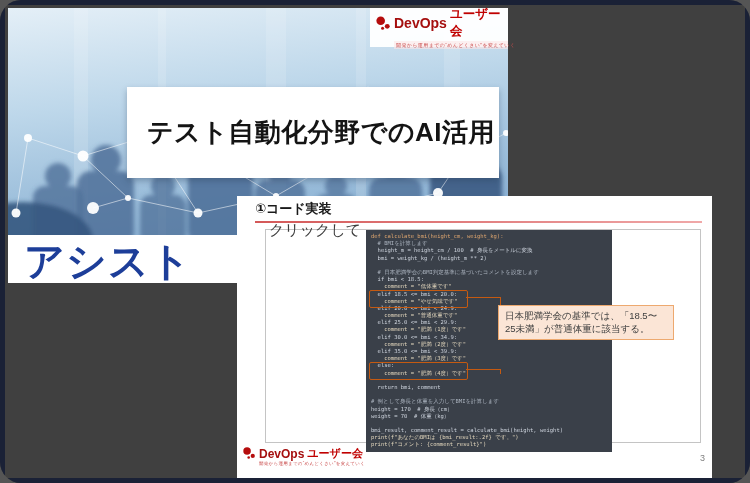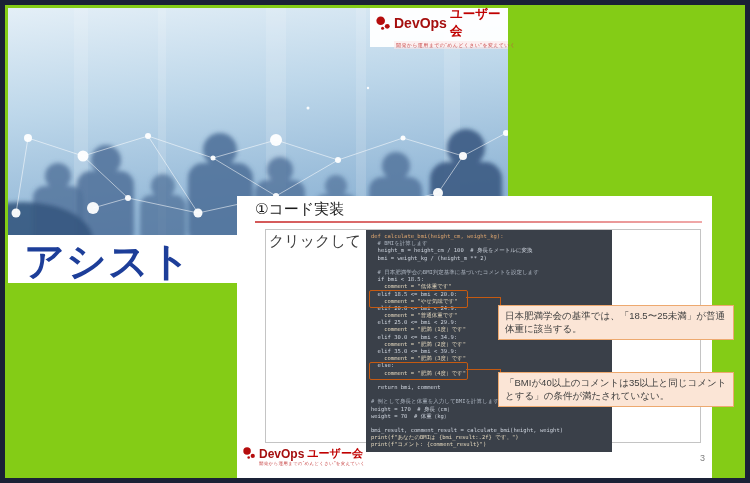--- a/index.html
+++ b/index.html
@@ -1,17 +1,17 @@
 <!DOCTYPE html>
 <html><head>
 <meta charset="utf-8">
 <style>
   html,body{margin:0;padding:0;background:#555;}
-  .page{position:relative;width:750px;height:483px;background:#84cc16;overflow:hidden;
-        font-family:"Liberation Sans","DejaVu Sans",sans-serif;}
+  .page{position:relative;width:750px;height:483px;background:#404040;overflow:hidden;
+        font-family:"Liberation Sans","DejaVu Sans",sans-serif;border-radius:21px;}
   .frame{position:absolute;inset:0;border:5px solid #1a2136;z-index:40;pointer-events:none;}
 
   
   .slide1{position:absolute;left:8px;top:8px;width:500px;height:275px;background:#fff;z-index:1;}
   .photo{position:absolute;left:0;top:0;width:500px;height:227px;overflow:hidden;}
   .photo svg{display:block;width:100%;height:100%;}
   .assist{position:absolute;left:16px;top:234px;font-size:40px;font-weight:900;
           color:#1d3e99;letter-spacing:1px;line-height:38px;}
   .badge{position:absolute;left:362px;top:0;width:138px;height:39px;background:rgba(255,255,255,.95);
          display:flex;flex-direction:column;justify-content:center;padding:2px 0 2px 6px;box-sizing:border-box;}
@@ -20,37 +20,37 @@
   .badge-suffix{font-size:12.5px;font-weight:bold;color:#c00000;}
   .badge-tag{font-size:5px;color:#c94b4b;letter-spacing:.4px;margin:1px 0 0 18px;
              background:rgba(252,230,230,.6);padding:1px 2px;white-space:nowrap;}
   .dots{width:15px;height:15px;flex:0 0 15px;}
   .titlebox{position:absolute;left:119px;top:79px;width:372px;height:91px;background:#fff;
             box-shadow:0 3px 6px rgba(40,60,90,.35);display:flex;align-items:center;}
   .title{padding-left:20px;font-size:26px;font-weight:800;color:#141414;letter-spacing:.5px;}
 
   
   .slide2{position:absolute;left:237px;top:196px;width:475px;height:282px;background:#fff;z-index:2;}
-  .s2-head{position:absolute;left:18px;top:4px;font-size:15px;font-weight:normal;color:#1a1a1a;}
+  .s2-head{position:absolute;left:18px;top:4px;font-size:13px;font-weight:bold;color:#1a1a1a;}
   .s2-line{position:absolute;left:18px;top:25px;width:447px;height:2px;
            background:linear-gradient(to right,#d45858,#f0a8a8);}
   .ph-box{position:absolute;left:28px;top:33px;width:434px;height:212px;border:1px solid #c4c4c4;}
-  .click{position:absolute;left:32px;top:36px;font-size:15px;color:#3c3c3c;}
+  .click{position:absolute;left:32px;top:25px;font-size:15px;color:#3c3c3c;}
   .codeblock{position:absolute;left:129px;top:34px;width:246px;height:222px;background:#3a4049;
              padding:3px 0 0 5px;box-sizing:border-box;overflow:hidden;z-index:3;}
   .cl{height:7.2px;font:5.5px/7.2px "DejaVu Sans Mono",monospace;color:#cdd3dd;white-space:pre;}
   .cl.kw{color:#dca46f;}
   .cl.cm{color:#aeb6c2;}
   .cl.st{color:#e2d6bd;}
   .hl{position:absolute;width:97px;height:16px;border:1.5px solid #c55a11;border-radius:2px;z-index:5;}
   .hl1{left:132px;top:94px;} .hl2{left:132px;top:166px;}
   .conn{position:absolute;border-top:1.5px solid #c55a11;border-right:1.5px solid #c55a11;z-index:5;}
   .conn1{left:229px;top:101px;width:34px;height:8px;}
   .conn2{left:229px;top:173px;width:34px;height:4px;}
-  .ann{position:absolute;width:236px;background:#fbe5d6;border:1px solid #eda96f;
+  .ann{position:absolute;width:176px;background:#fbe5d6;border:1px solid #eda96f;
        padding:4px 6px;box-sizing:border-box;font-size:9.5px;line-height:12.5px;color:#404040;z-index:6;}
   .ann1{left:261px;top:109px;} .ann2{left:261px;top:176px;}
   .footer-logo{position:absolute;left:6px;top:250px;display:flex;flex-direction:column;}
   .f-row{display:flex;align-items:center;gap:3px;}
   .f-brand{font-size:12px;font-weight:bold;color:#a50f0f;}
   .f-suffix{font-size:11px;font-weight:bold;color:#c00000;}
   .f-tag{font-size:4.5px;color:#c94b4b;margin-left:16px;letter-spacing:.3px;white-space:nowrap;}
   .pageno{position:absolute;left:438px;top:257px;width:30px;text-align:right;
           font-size:9px;color:#7f7f7f;}
 </style>
@@ -150,20 +150,23 @@
           <circle cx="5" cy="5" r="4.6" fill="#b50d0d"></circle>
           <circle cx="12" cy="11" r="2.6" fill="#b50d0d"></circle>
           <circle cx="7" cy="13" r="1.6" fill="#b50d0d"></circle>
         </svg>
         <span class="badge-brand">DevOps</span>
         <span class="badge-suffix">ユーザー会</span>
       </div>
       <div class="badge-tag">開発から運用までの“めんどくさい”を変えていく</div>
     </div>
 
+    <div class="titlebox">
+      <div class="title">テスト自動化分野でのAI活用</div>
+    </div>
 
     <div class="assist">アシスト</div>
   </div>
 
   <div class="slide2">
     <div class="s2-head">①コード実装</div>
     <div class="s2-line"></div>
 
     <div class="ph-box"></div>
     <div class="click">クリックして</div>
@@ -202,21 +205,20 @@
           <div class="cl st">print(f"コメント: {comment_result}")</div>
         </div>
     </div>
 
     <div class="hl hl1"></div>
     <div class="hl hl2"></div>
     <div class="conn conn1"></div>
     <div class="conn conn2"></div>
 
     <div class="ann ann1">日本肥満学会の基準では、「18.5〜25未満」が普通体重に該当する。</div>
-    <div class="ann ann2">「BMIが40以上のコメントは35以上と同じコメントとする」の条件が満たされていない。</div>
 
     <div class="footer-logo">
       <div class="f-row">
         <svg class="dots" style="width:13px;height:13px;flex:0 0 13px;" viewBox="0 0 16 16">
           <circle cx="5" cy="5" r="4.6" fill="#b50d0d"></circle>
           <circle cx="12" cy="11" r="2.6" fill="#b50d0d"></circle>
           <circle cx="7" cy="13" r="1.6" fill="#b50d0d"></circle>
         </svg>
         <span class="f-brand">DevOps</span>
         <span class="f-suffix">ユーザー会</span>

